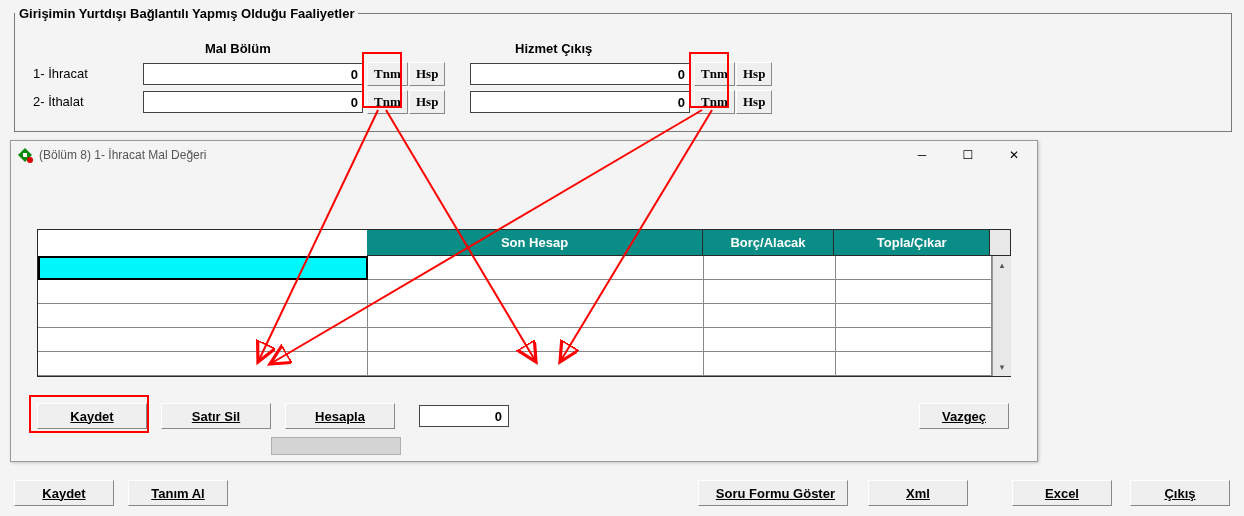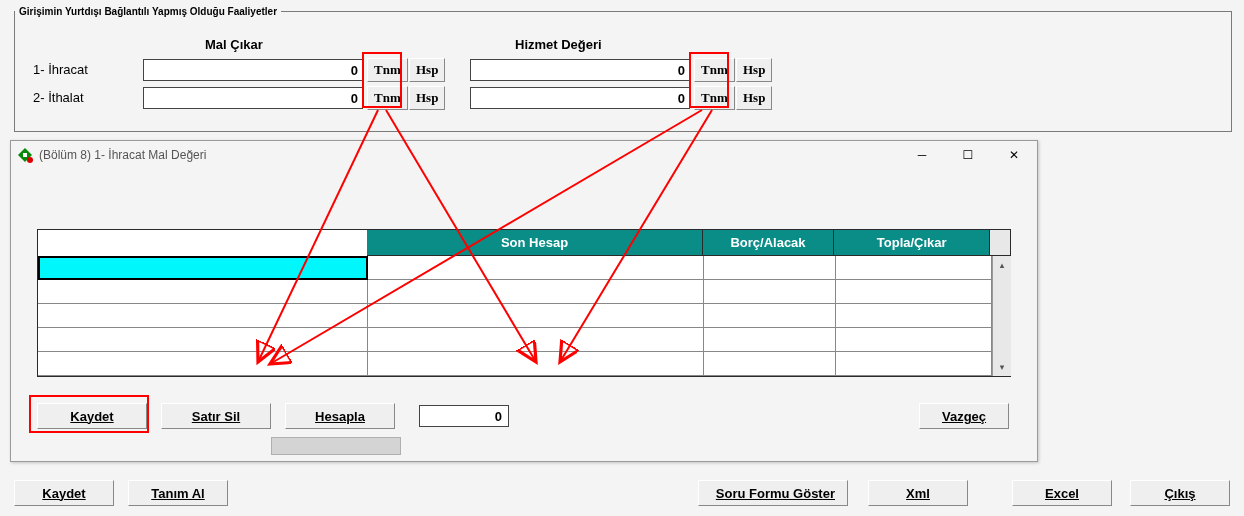--- a/index.html
+++ b/index.html
@@ -19,21 +19,21 @@
     left: 12px;
     top: 6px;
     width: 1218px;
     height: 126px;
     border: 1px solid #7a7a7a;
     padding: 0;
   }
   fieldset.main-group legend {
     font-weight: bold;
     padding: 0 4px;
-    font-size: 10px;
+    font-size: 13px;
   }
   .hdr-mal {
     position: absolute;
     left: 190px;
     top: 20px;
     font-weight: bold;
   }
   .hdr-hizmet {
     position: absolute;
     left: 500px;
@@ -236,22 +236,22 @@
     font-weight: bold;
     padding: 0 12px;
     cursor: pointer;
   }
 </style>
 </head>
 <body>
 
 <fieldset class="main-group">
   <legend>Girişimin Yurtdışı Bağlantılı Yapmış Olduğu Faaliyetler</legend>
-  <div class="hdr-mal">Mal Çıkar</div>
-  <div class="hdr-hizmet">Hizmet Değeri</div>
+  <div class="hdr-mal">Mal Bölüm</div>
+  <div class="hdr-hizmet">Hizmet Çıkış</div>
 
   <div class="row-lbl" style="top:45px">1-  İhracat</div>
   <input class="inp" style="left: 128px; top: 42px; width: 220px;" value="0">
   <button class="btn" style="left:352px; top:41px;">Tnm</button>
   <button class="btn" style="left:394px; top:41px;">Hsp</button>
   <input class="inp" style="left: 455px; top: 42px; width: 220px;" value="0">
   <button class="btn" style="left:679px; top:41px;">Tnm</button>
   <button class="btn" style="left:721px; top:41px;">Hsp</button>
 
   <div class="row-lbl" style="top:73px">2-  İthalat</div>

